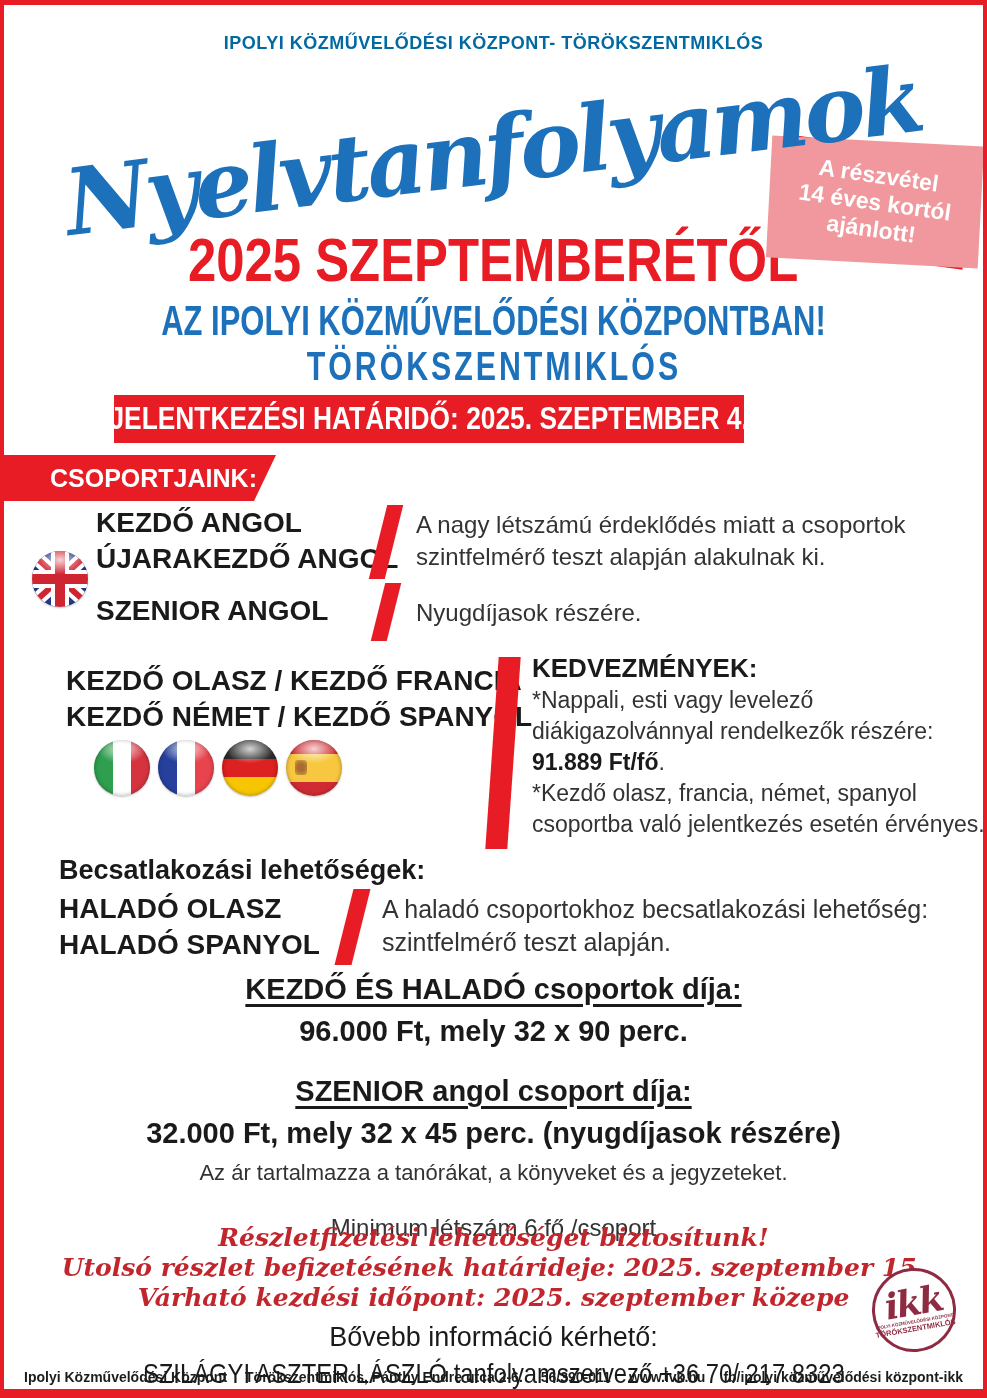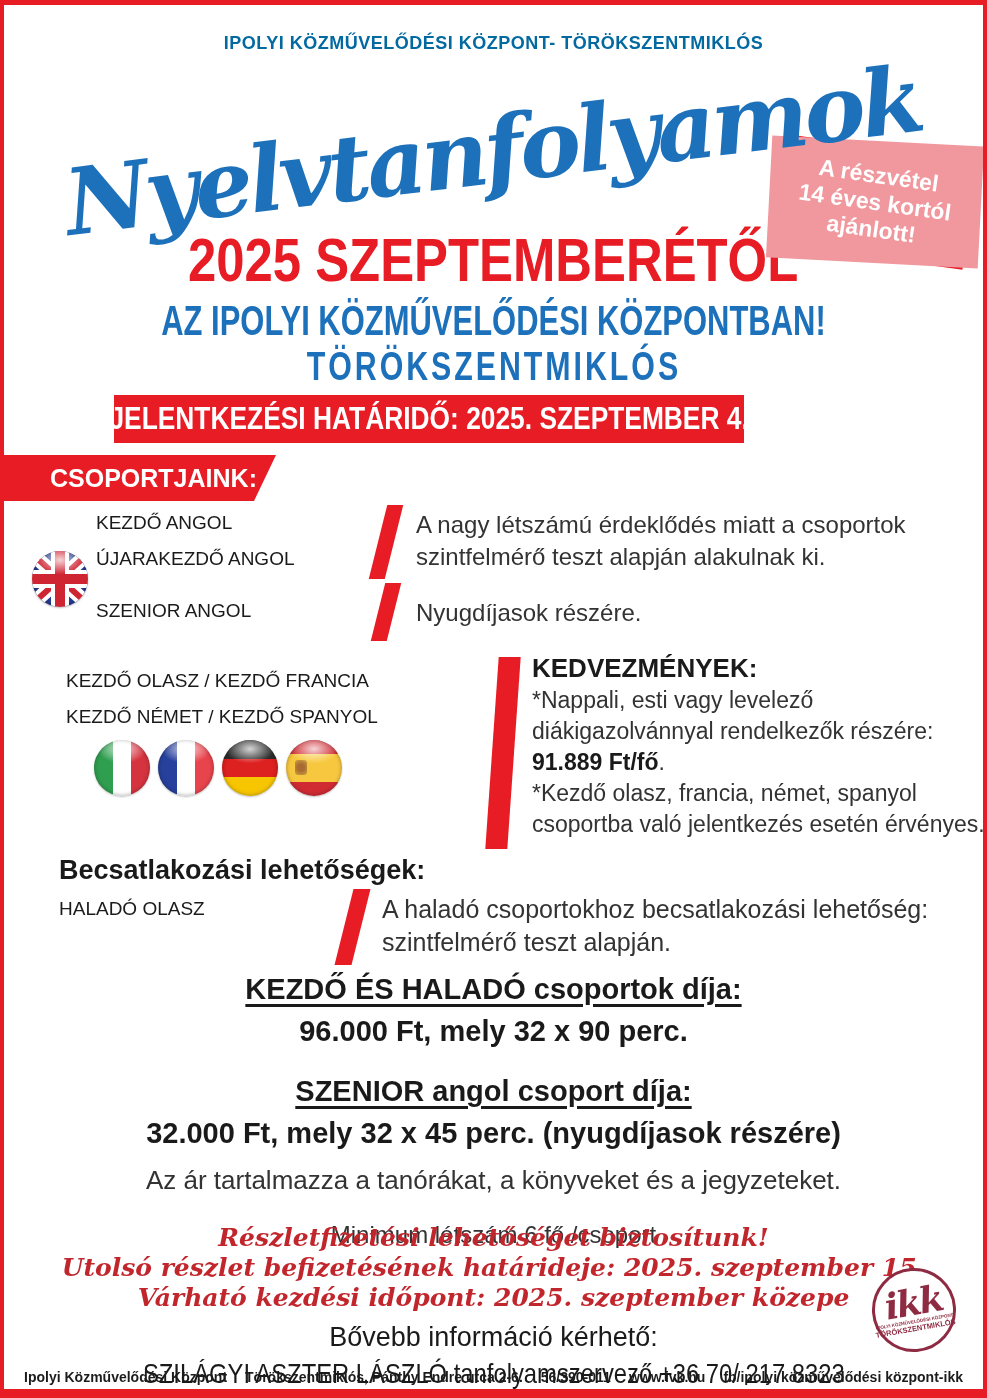--- a/index.html
+++ b/index.html
@@ -87,21 +87,21 @@
   
   .groups-ribbon{
     left:0;top:450px;width:272px;height:46px;
     background:var(--red);
     clip-path:polygon(0 0,100% 0,calc(100% - 22px) 100%,0 100%);
     color:#fff;font-weight:800;font-size:25px;line-height:46px;
     padding-left:46px;
   }
 
   
-  .gname{font-weight:400;font-size:19px;line-height:36px;color:var(--ink);}
+  .gname{font-weight:700;font-size:28px;line-height:36px;color:var(--ink);}
   .desc{font-size:24px;line-height:32px;color:var(--body);}
 
   .eng-names{left:92px;top:500px;}
   .slash{background:var(--red);transform:skewX(-14deg);}
   .slash1{left:374px;top:500px;width:16px;height:74px;}
   .eng-desc{left:412px;top:504px;width:565px;}
   .senior-name{left:92px;top:588px;}
   .slash2{left:374px;top:578px;width:16px;height:58px;}
   .senior-desc{left:412px;top:592px;}
 
@@ -142,21 +142,21 @@
   .adv-names{left:55px;top:886px;}
   .slash3{left:340px;top:884px;width:17px;height:76px;}
   .adv-desc{left:378px;top:888px;width:595px;font-size:25px;line-height:33px;}
 
   
   .pricing{left:0;right:0;top:966px;text-align:center;}
   .p-title{font-weight:800;font-size:29px;line-height:36px;color:var(--ink);
            text-decoration:underline;text-decoration-thickness:3px;text-underline-offset:5px;}
   .p-price{font-weight:800;font-size:29px;line-height:36px;color:var(--ink);margin-top:6px;}
   .p-gap{margin-top:24px;}
-  .p-includes{font-size:26px;line-height:34px;color:var(--body);margin-top:12px;}
+  .p-includes{font-size:22px;line-height:34px;color:var(--body);margin-top:5px;}
   .p-size{font-size:24px;line-height:31px;color:var(--body);}
   .p-size-first{margin-top:22px;}
 
   
   .bottom-center{left:0;right:0;top:1218px;text-align:center;}
   .pay-line{font-family:"DejaVu Serif", serif;font-style:italic;font-weight:700;
             font-size:25px;line-height:30px;color:var(--darkred);}
   .info-label{font-size:27px;line-height:32px;color:var(--ink);margin-top:8px;}
   .organizer{font-size:28px;line-height:34px;color:var(--ink);margin-top:4px;}
   .organizer .cond{transform:scaleX(.85);}
@@ -246,20 +246,21 @@
   <div class="abs discounts">
     <div class="title">KEDVEZMÉNYEK:</div>
     <div class="body">*Nappali, esti vagy levelező diákigazolvánnyal rendelkezők részére:</div>
     <div class="body"><span class="price">91.889 Ft/fő</span><span>.</span></div>
     <div class="body">*Kezdő olasz, francia, német, spanyol csoportba való jelentkezés esetén érvényes.</div>
   </div>
 
   <div class="abs adv-title">Becsatlakozási lehetőségek:</div>
   <div class="abs gname adv-names">
     <div>HALADÓ OLASZ</div>
+    <div>HALADÓ SPANYOL</div>
   </div>
   <div class="abs slash slash3"></div>
   <div class="abs desc adv-desc">A haladó csoportokhoz becsatlakozási lehetőség: szintfelmérő teszt alapján.</div>
 
   <div class="abs pricing">
     <div class="p-title">KEZDŐ ÉS HALADÓ csoportok díja:</div>
     <div class="p-price">96.000 Ft, mely 32 x 90 perc.</div>
     <div class="p-title p-gap">SZENIOR angol csoport díja:</div>
     <div class="p-price">32.000 Ft, mely 32 x 45 perc. (nyugdíjasok részére)</div>
     <div class="p-includes">Az ár tartalmazza a tanórákat, a könyveket és a jegyzeteket.</div>

